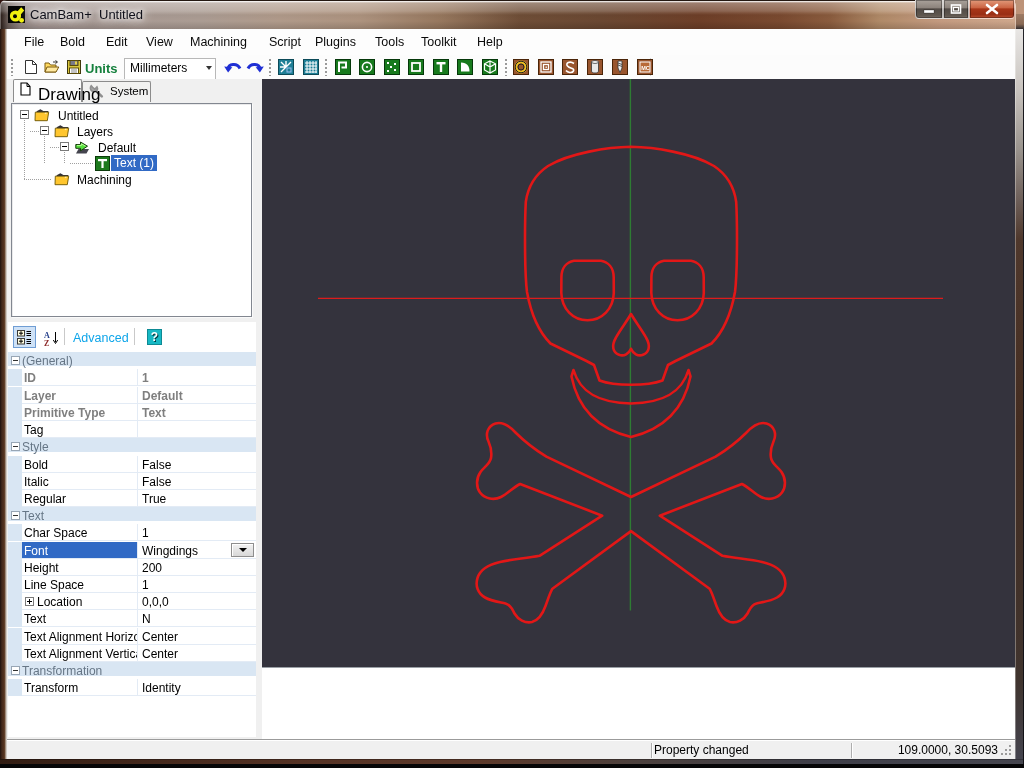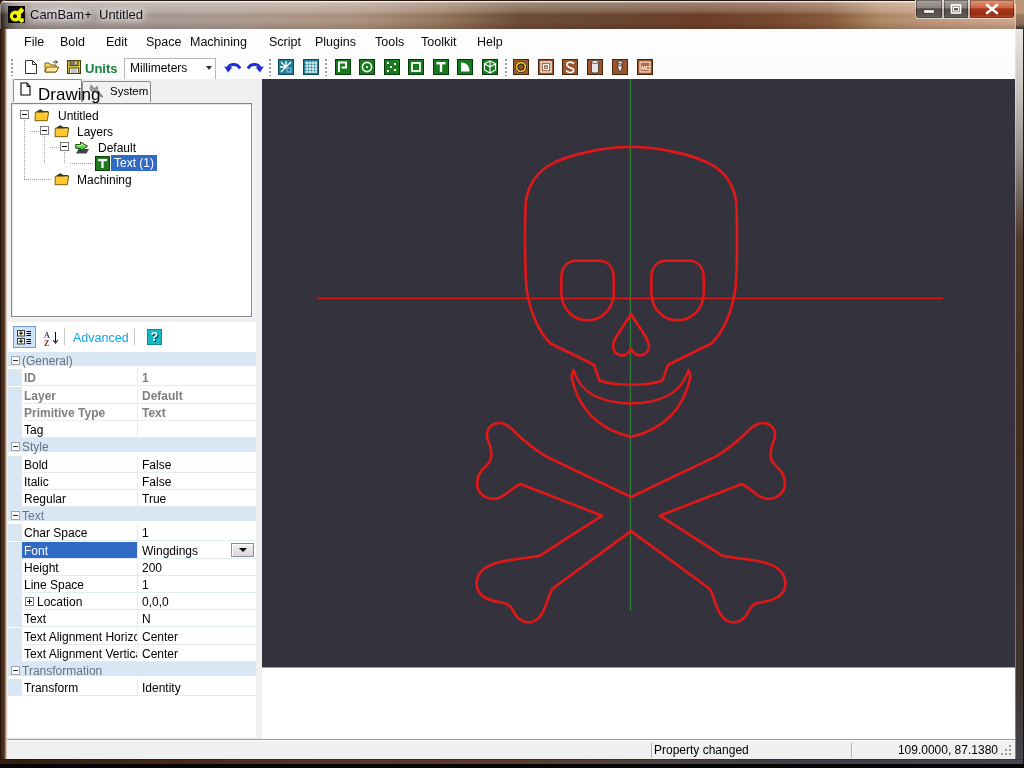--- a/index.html
+++ b/index.html
@@ -106,21 +106,21 @@
 
 <div class="abs" id="bordL"></div>
 <div class="abs" id="bordR"></div>
 <div class="abs" id="bordB"></div>
 <div class="abs" id="bordBk"></div>
 
 <div class="abs" id="menubar">
 <span style="left:17px">File</span>
 <span style="left:53px">Bold</span>
 <span style="left:99px">Edit</span>
-<span style="left:139px">Space</span>
+<span style="left:139px">View</span>
 <span style="left:183px">Machining</span>
 <span style="left:262px">Script</span>
 <span style="left:308px">Plugins</span>
 <span style="left:368px">Tools</span>
 <span style="left:414px">Toolkit</span>
 <span style="left:470px">Help</span>
 </div>
 
 <div class="abs" id="toolbar">
 <div class="sep" style="left:4px"></div>
@@ -538,21 +538,21 @@
 C 738,441 728,449 715.6,456.7
 L 631,497 Z"></path>
 </g>
 </svg>
 </div>
 
 <div class="abs" id="statusbar">
 <div class="ssep" style="left:644px"></div>
 <div class="ssep" style="left:844px"></div>
 <span style="position:absolute;left:647px;top:3px">Property changed</span>
-<span style="position:absolute;right:17px;top:3px">109.0000, 87.1380</span>
+<span style="position:absolute;right:17px;top:3px">109.0000, 30.5093</span>
 <svg style="position:absolute;right:2px;bottom:2px" width="13" height="13" viewBox="0 0 13 13">
       <g fill="#9b9b9b">
         <rect x="9" y="1" width="2" height="2"></rect>
         <rect x="9" y="5" width="2" height="2"></rect>
         <rect x="9" y="9" width="2" height="2"></rect>
         <rect x="5" y="5" width="2" height="2"></rect>
         <rect x="5" y="9" width="2" height="2"></rect>
         <rect x="1" y="9" width="2" height="2"></rect>
       </g>
     </svg>

